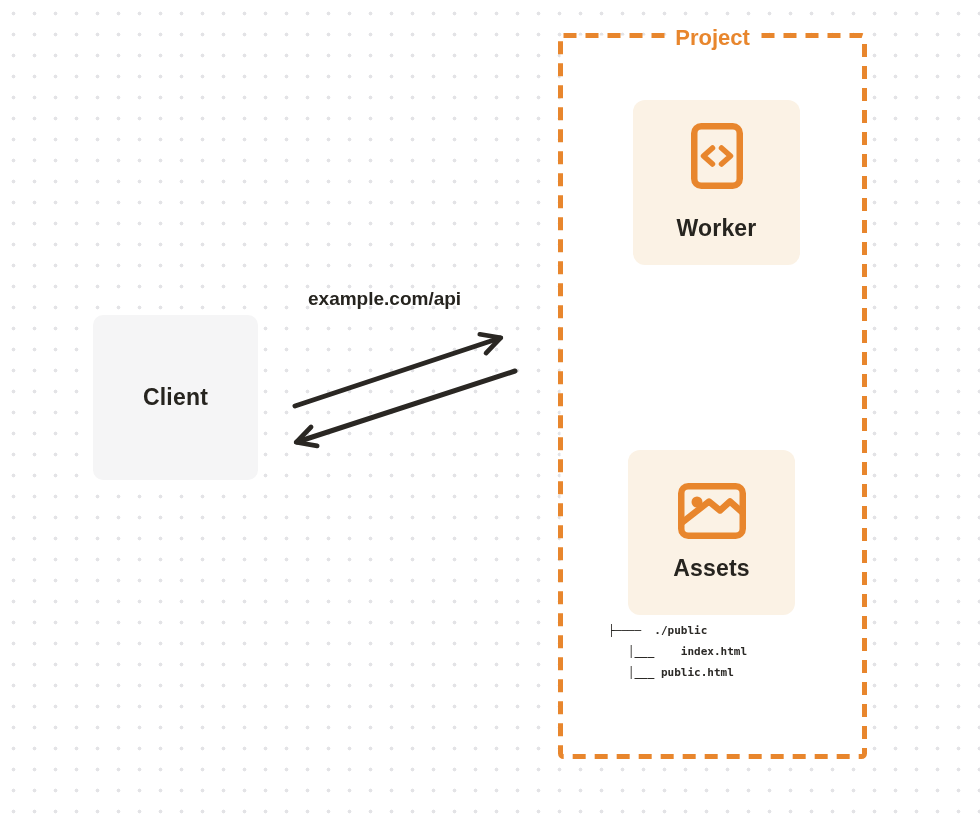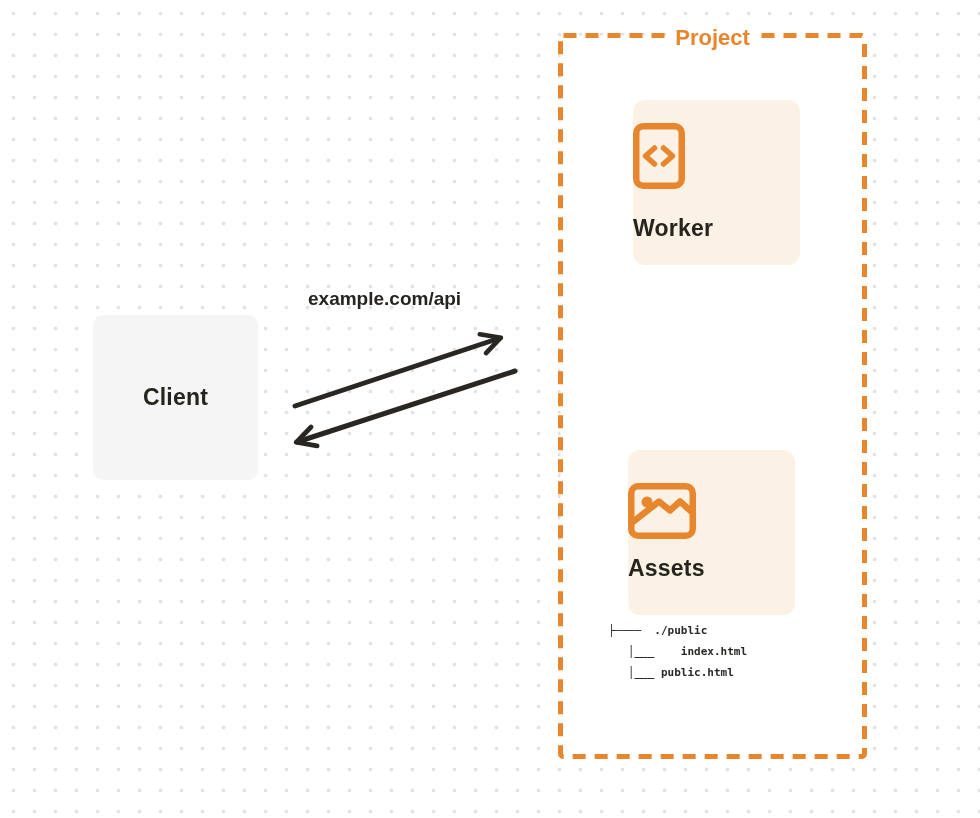--- a/index.html
+++ b/index.html
@@ -35,21 +35,21 @@
   }
   .project-border{position:absolute;left:0;top:0;}
   .project-title{
     position:absolute;left:50%;top:5px;transform:translate(-50%,-50%);
     background:#ffffff;padding:0 7px;
     font-size:22px;font-weight:bold;color:#e8862d;white-space:nowrap;
   }
   .card{
     position:absolute;width:167px;height:165px;
     background:#fbf2e5;border-radius:12px;
-    display:flex;flex-direction:column;justify-content:center;
+    display:flex;flex-direction:column;align-items:center;justify-content:center;
   }
   .card.worker{left:75px;top:67px;gap:26px;}
   .card.assets{left:70px;top:417px;gap:16px;}
   .icon{display:block;}
   .file-tree{
     position:absolute;left:50px;top:587px;
     font-family:"DejaVu Sans Mono", monospace;
     font-size:11px;line-height:21px;font-weight:bold;color:#2b2926;
   }
   .tree-line{white-space:pre;}

